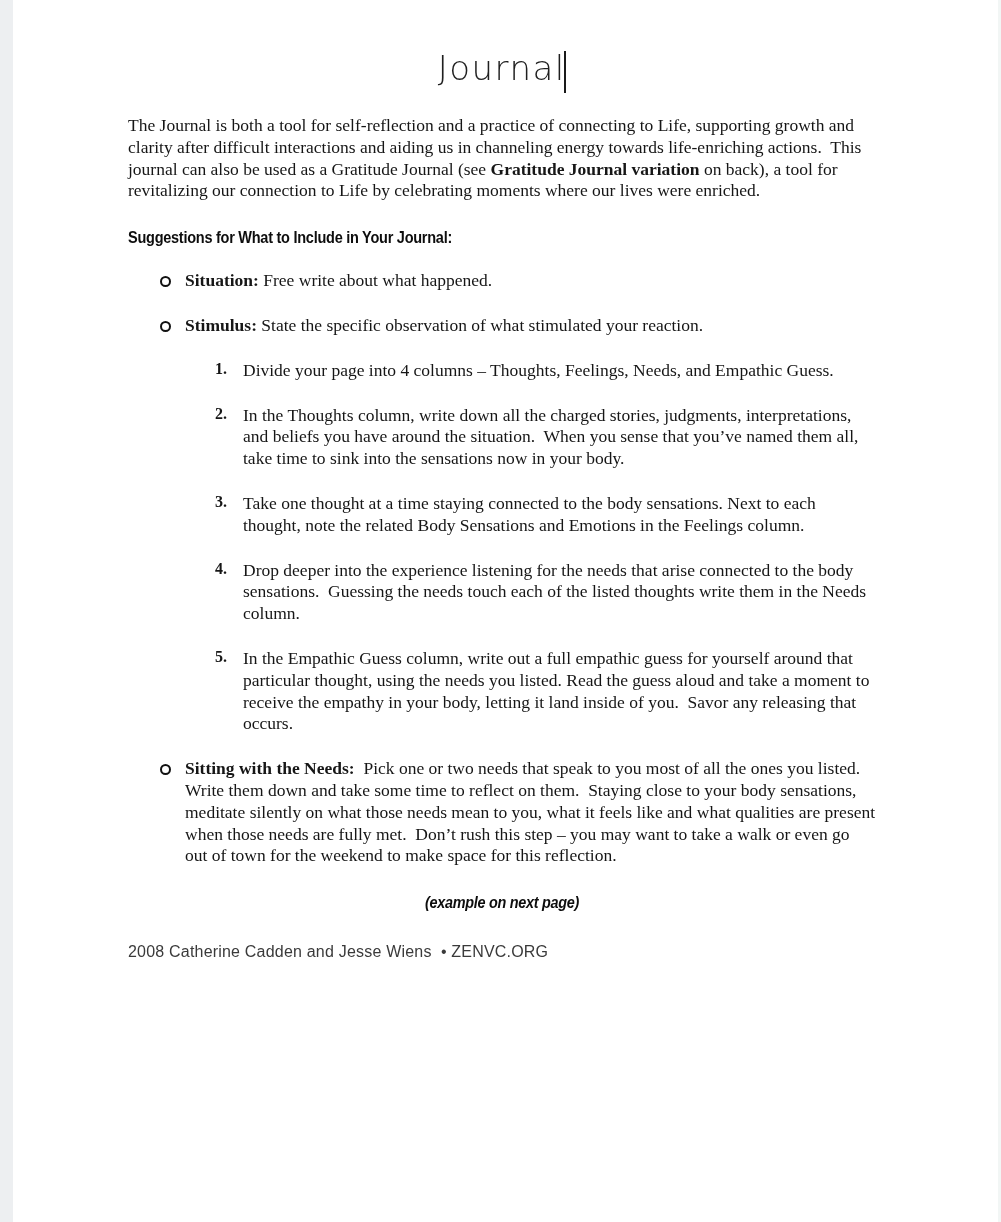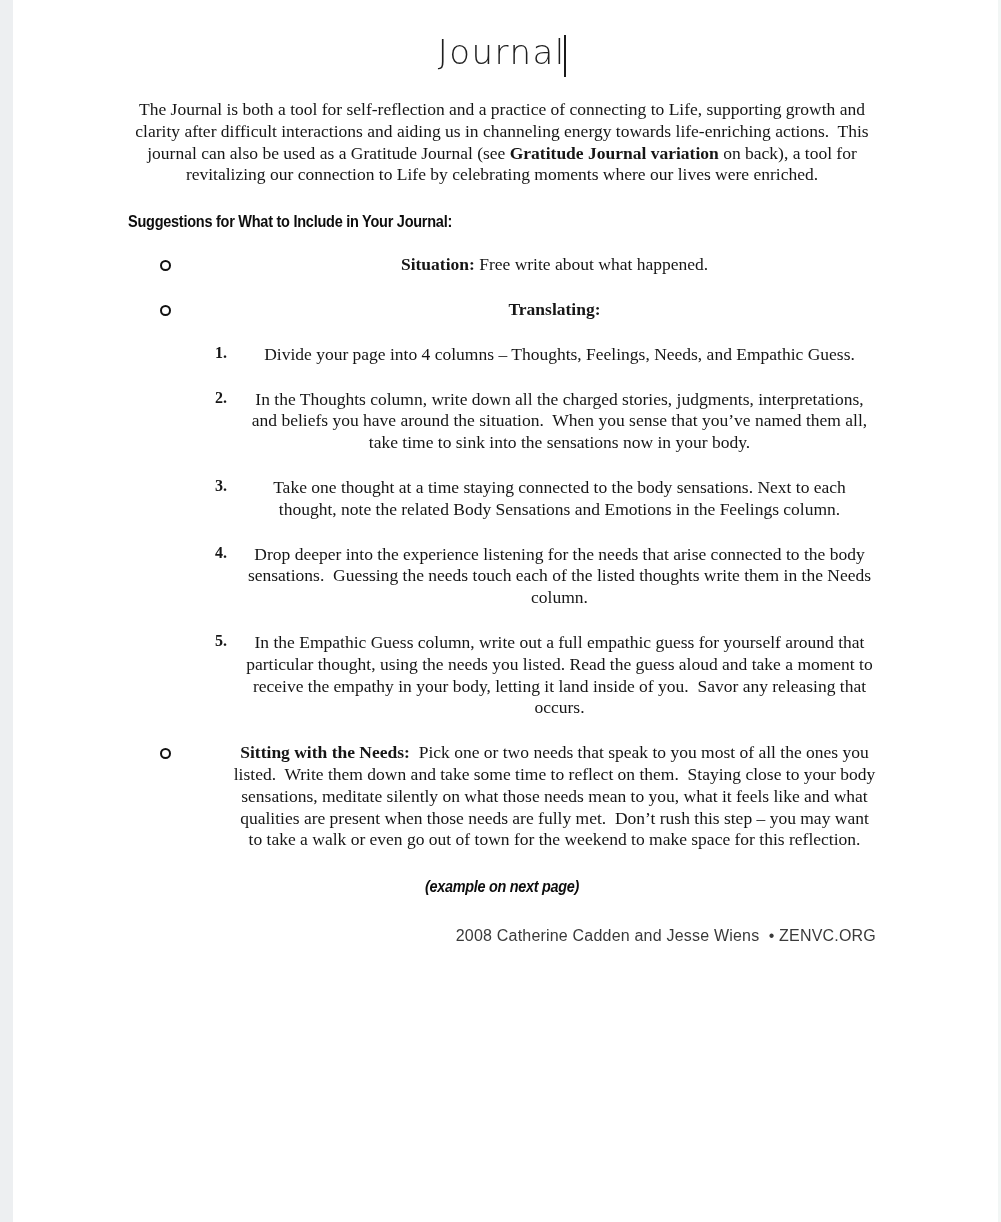--- a/index.html
+++ b/index.html
@@ -6,21 +6,21 @@
   .canvas {
     position:relative;
     width:1001px; height:1222px;
     background:#ffffff;
     font-family:"Liberation Serif", serif;
     color:#161616;
     overflow:hidden;
   }
   .edge-left  { position:absolute; left:0; top:0; width:13px; height:100%; background:#edeff1; }
   .edge-right { position:absolute; right:0; top:0; width:3px; height:100%; background:#f2f6f5; }
-  .content { position:absolute; left:128px; top:0; width:748px; }
+  .content { position:absolute; left:128px; top:16px; width:748px; }
 
   .title {
     font-family:"DejaVu Sans", sans-serif;
     font-weight:300;
     font-size:34px;
     letter-spacing:1.5px;
     text-align:center;
     margin:30px 0 0 0;
     color:#1f1f1f;
     white-space:nowrap;
@@ -28,21 +28,21 @@
   .title::after {
     content:"";
     display:inline-block;
     width:2.5px; height:42px;
     background:#1a1a1a;
     margin-left:-2px;
     vertical-align:bottom;
     transform:translateY(5px);
   }
 
-  .bodytext { font-size:17.5px; line-height:21.8px; white-space:pre-wrap;text-align:center; }
+  .bodytext { font-size:17.5px; line-height:21.8px; white-space:pre-wrap; }
   .intro { margin:27px 0 0 0; }
   .b { font-weight:bold; }
 
   .heading {
     font-family:"Liberation Sans", sans-serif;
     font-weight:bold;
     font-size:16.5px;
     letter-spacing:-0.3px;
     margin:26px 0 0 0;
     transform:scaleX(0.88);
@@ -53,21 +53,21 @@
 
   ul.bullets, ol.steps { list-style:none; margin:0; padding:0; }
   .bullet-item { display:flex; margin-top:23px; padding-left:32px; }
   .marker {
     flex:0 0 auto;
     width:7px; height:7px;
     border:2px solid #111;
     border-radius:50%;
     margin:6px 14px 0 0;
   }
-  .btxt { flex:1;margin-left:48px; }
+  .btxt { flex:1; }
 
   ol.steps { padding-left:87px; }
   .step-item { display:flex; margin-top:23px; }
   .num { flex:0 0 28px; font-weight:bold; }
   .stxt { flex:1;font-family:Liberation Serif, serif; }
 
   .example {
     font-family:"Liberation Sans", sans-serif;
     font-weight:bold;
     font-style:italic;
@@ -76,21 +76,21 @@
     text-align:center;
     margin:27px 0 0 0;
     transform:scaleX(0.9);
     transform-origin:center;
     color:#0d0d0d;
   }
   .footer {
     font-family:"Liberation Sans", sans-serif;
     font-size:16px;
     letter-spacing:0.2px;
-    text-align:right;
+    text-align:left;
     margin:31px 0 0 0;
     color:#3a3a3a;
     white-space:pre-wrap;
   }
 </style>
 </head>
 <body>
 
 <div class="canvas">
   <div class="edge-left"></div>
@@ -104,25 +104,25 @@
 
     <h2 class="heading">Suggestions for What to Include in Your Journal:</h2>
 
     <ul class="bullets">
 
         <li class="bullet-item">
           <span class="marker"></span>
           <span class="btxt bodytext"><span class="b">Situation:</span><span> Free write about what happened.</span></span>
         </li>
 
-
         <li class="bullet-item">
           <span class="marker"></span>
-          <span class="btxt bodytext"><span class="b">Translating:</span><span></span></span>
+          <span class="btxt bodytext"><span class="b">Stimulus:</span><span> State the specific observation of what stimulated your reaction.</span></span>
         </li>
+
       </ul>
 
     <ol class="steps">
 
         <li class="step-item">
           <span class="num">1.</span>
           <span class="stxt bodytext">Divide your page into 4 columns – Thoughts, Feelings, Needs, and Empathic Guess.</span>
         </li>
 
         <li class="step-item">

